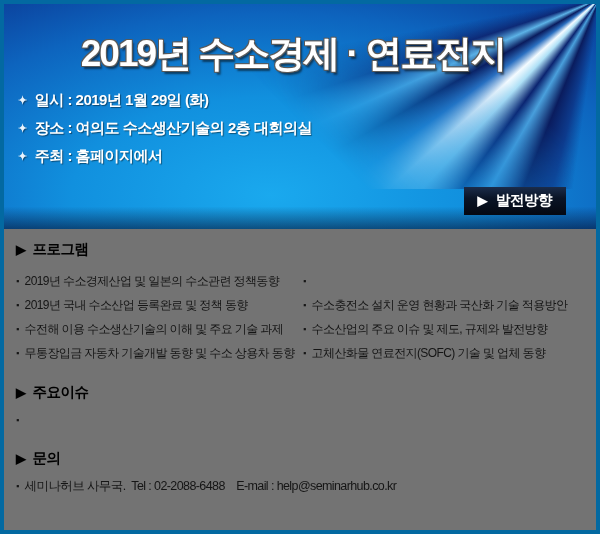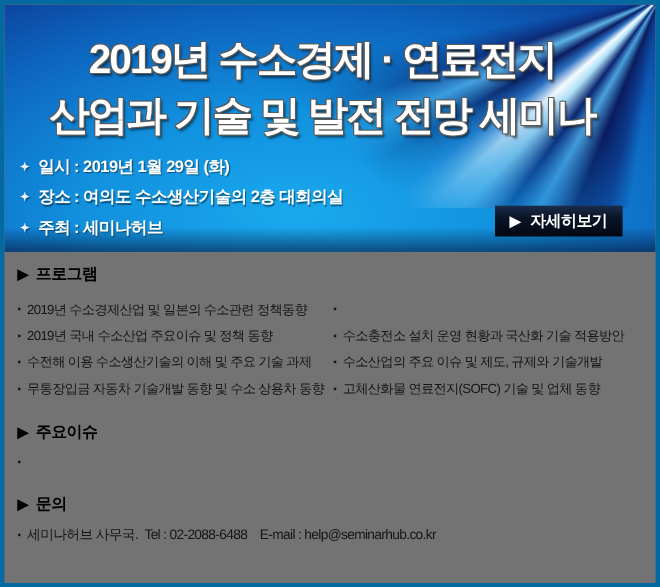--- a/index.html
+++ b/index.html
@@ -74,81 +74,80 @@
 </head>
 <body>
 
 <div class="flyer">
 
   <div class="banner">
     <div class="stripes"></div>
 
     <div class="title">
       <div>2019년 수소경제 · 연료전지</div>
-      <div>산업과 기술 및 발전 전망 세미나</div>
     </div>
 
     <div class="info">
       <div class="info-row">
         <span class="star">✦</span>
         <span>일시 : 2019년 1월 29일 (화)</span>
       </div>
       <div class="info-row">
         <span class="star">✦</span>
         <span>장소 : 여의도 수소생산기술의 2층 대회의실</span>
       </div>
       <div class="info-row">
         <span class="star">✦</span>
-        <span>주최 : 세미나허브</span>
+        <span>주최 : 홈페이지에서</span>
       </div>
     </div>
 
     <button class="details-btn">
       <span class="play">▶</span>
-      <span>자세히보기</span>
+      <span>발전방향</span>
     </button>
   </div>
 
   <div class="content">
 
     <div class="section-heading">
       <span class="heading-arrow">▶</span>
       <span>프로그램</span>
     </div>
 
     <div class="cols">
       <div class="col-left">
         <div class="item">
           <span class="sq">▪</span>
           <span>2019년 수소경제산업 및 일본의 수소관련 정책동향</span>
         </div>
         <div class="item">
           <span class="sq">▪</span>
-          <span>2019년 국내 수소산업 주요이슈 및 정책 동향</span>
+          <span>2019년 국내 수소산업 등록완료 및 정책 동향</span>
         </div>
         <div class="item">
           <span class="sq">▪</span>
           <span>수전해 이용 수소생산기술의 이해 및 주요 기술 과제</span>
         </div>
         <div class="item">
           <span class="sq">▪</span>
           <span>무통장입금 자동차 기술개발 동향 및 수소 상용차 동향</span>
         </div>
       </div>
       <div class="col-right">
         <div class="item">
           <span class="sq">▪</span>
         </div>
         <div class="item">
           <span class="sq">▪</span>
           <span>수소충전소 설치 운영 현황과 국산화 기술 적용방안</span>
         </div>
         <div class="item">
           <span class="sq">▪</span>
-          <span>수소산업의 주요 이슈 및 제도, 규제와 기술개발</span>
+          <span>수소산업의 주요 이슈 및 제도, 규제와 발전방향</span>
         </div>
         <div class="item">
           <span class="sq">▪</span>
           <span>고체산화물 연료전지(SOFC) 기술 및 업체 동향</span>
         </div>
       </div>
     </div>
 
     <div class="section-heading reg">
       <span class="heading-arrow">▶</span>

